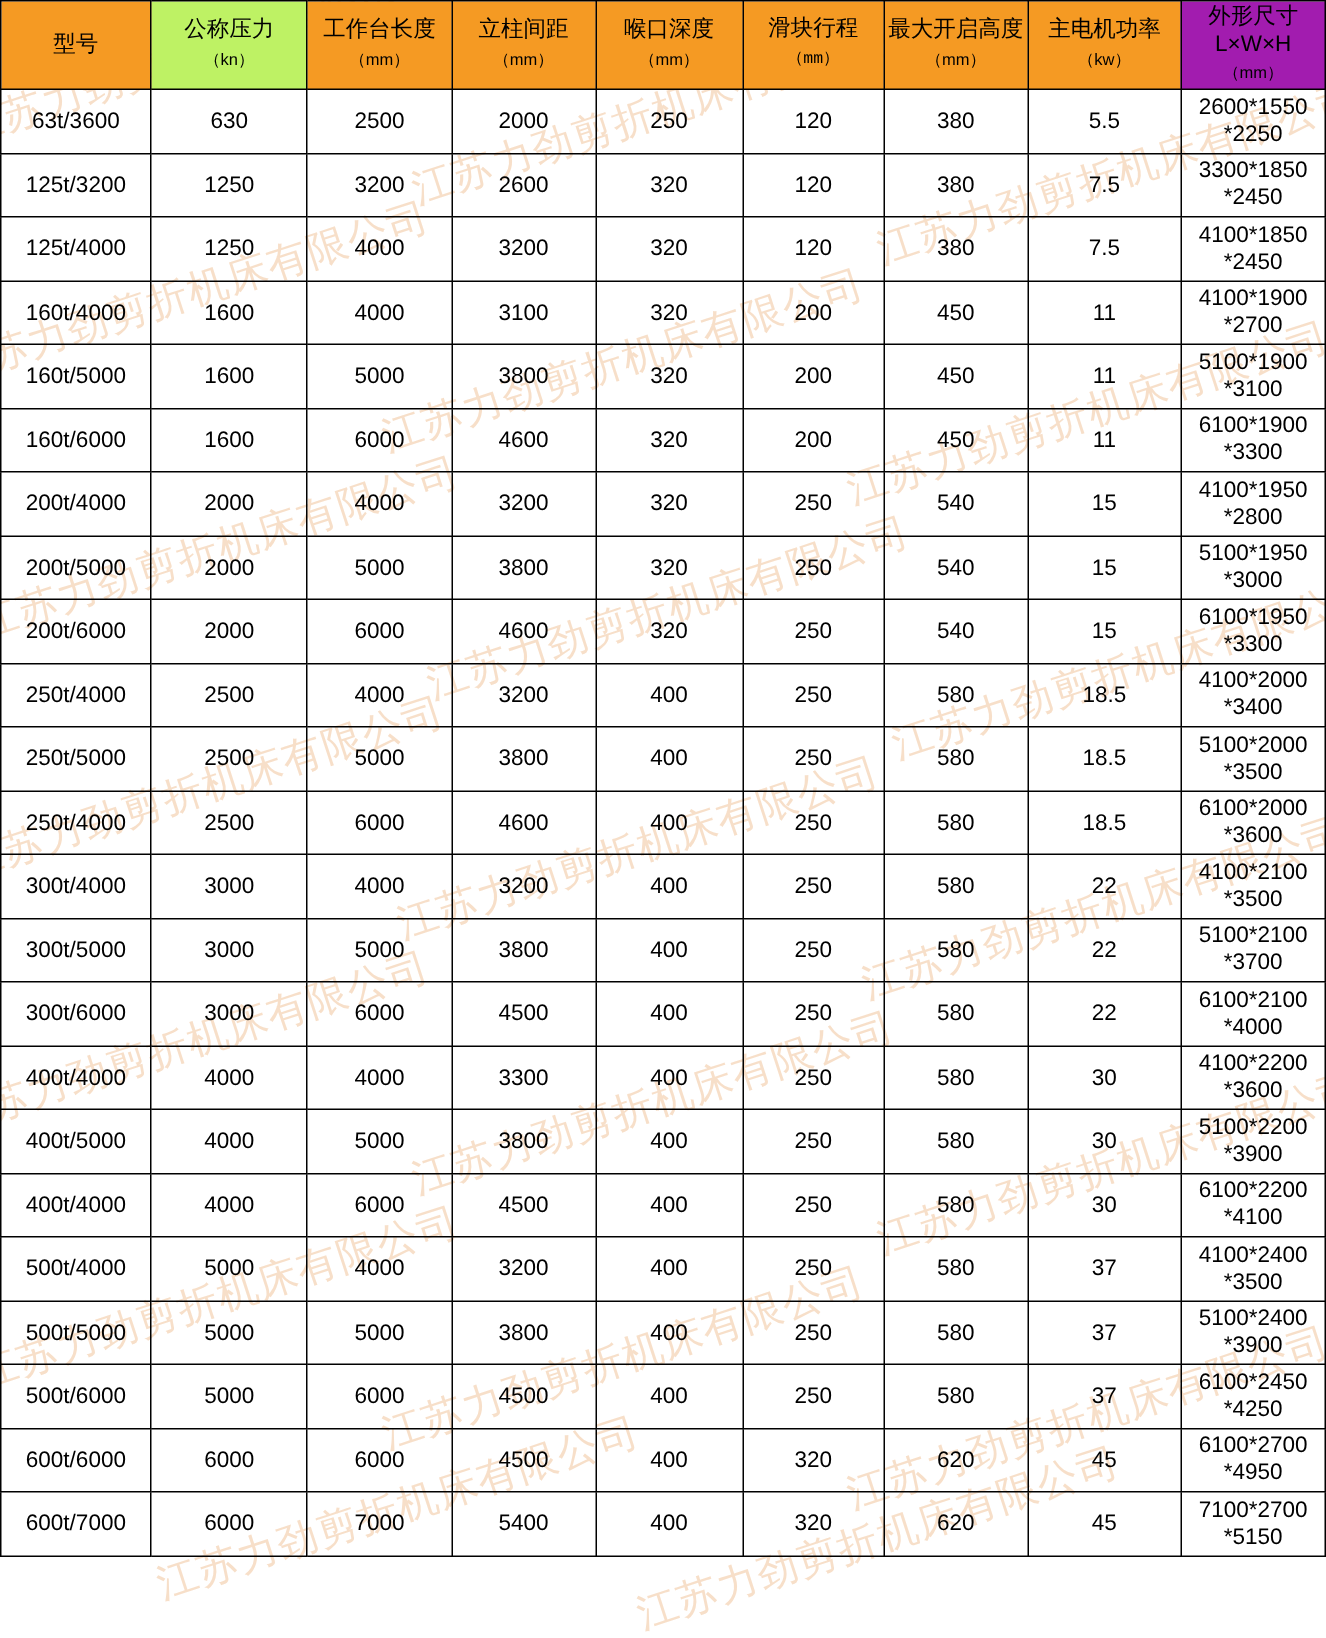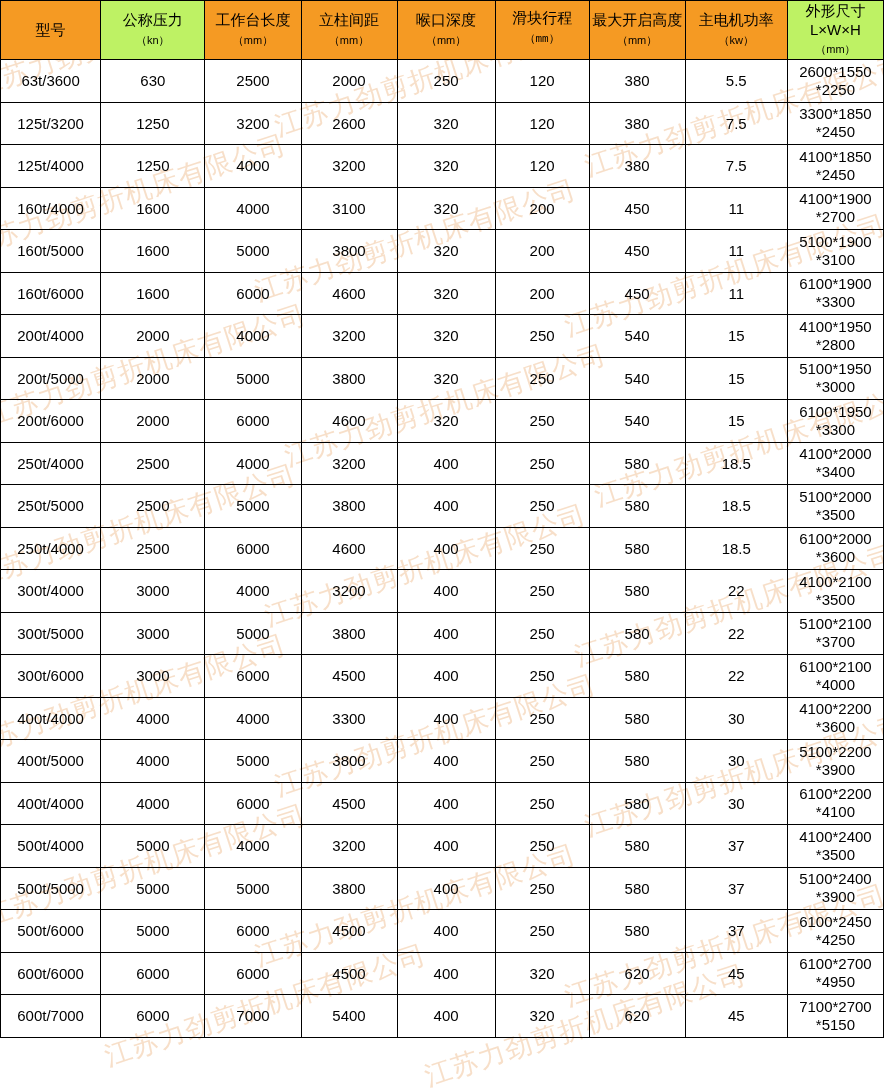--- a/index.html
+++ b/index.html
@@ -152,21 +152,21 @@
           </th>
           <th style="background: rgb(245, 154, 35); font-family: Liberation Mono, monospace;">
             <span class="hdr-inner"><span>滑块行程</span><br><span class="unit">（mm）</span></span>
           </th>
           <th style="background: rgb(245, 154, 35);">
             <span class="hdr-inner"><span>最大开启高度</span><br><span class="unit">（mm）</span></span>
           </th>
           <th style="background: rgb(245, 154, 35);">
             <span class="hdr-inner"><span>主电机功率</span><br><span class="unit">（kw）</span></span>
           </th>
-          <th style="background: #bef264;">
+          <th style="background: #a21caf;">
             <span class="hdr-inner"><span>外形尺寸L×W×H</span><br><span class="unit">（mm）</span></span>
           </th>
         </tr>
     </thead>
     <tbody id="table-body">
         <tr>
           <td>63t/3600</td>
           <td>630</td>
           <td>2500</td>
           <td>2000</td>

